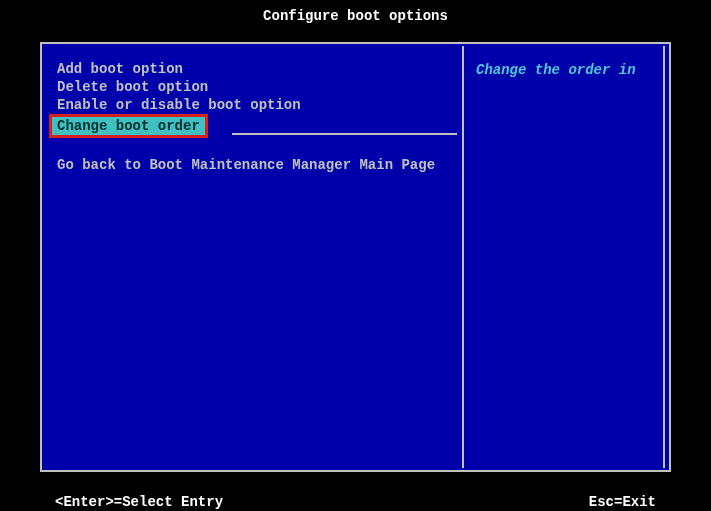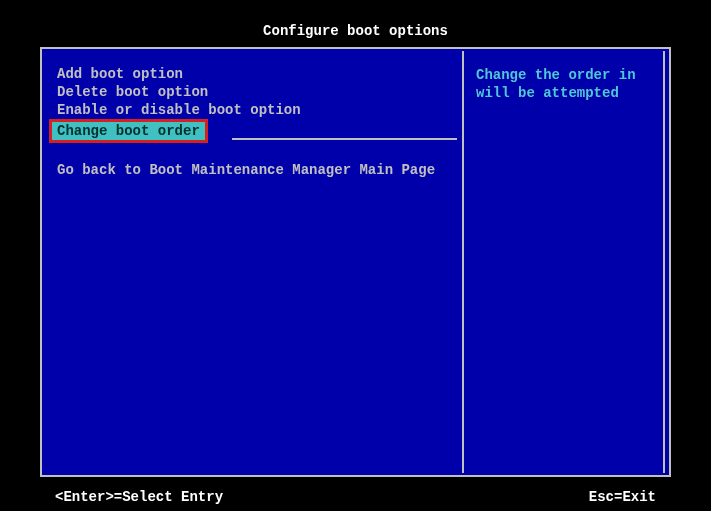--- a/index.html
+++ b/index.html
@@ -12,26 +12,26 @@
       height: 511px;
       background: #000;
       font-family: 'Courier New', monospace;
       font-size: 14px;
       font-weight: bold;
       color: #fff;
       overflow: hidden;
     }
     .title {
       text-align: center;
-      padding: 23px 0 6px 0;
+      padding: 8px 0 6px 0;
       color: #fff;
     }
     .main-frame {
       position: relative;
-      margin: 2px 40px;
+      margin: 12px 40px;
       height: 430px;
       border: 2px solid #c0c0c0;
       background: #0000aa;
     }
     .left-panel {
       position: absolute;
       left: 0;
       top: 0;
       bottom: 0;
       width: 420px;
@@ -80,20 +80,21 @@
     }
     .footer {
       display: flex;
       justify-content: space-between;
       padding: 10px 55px 0 55px;
       color: #fff;
     }
     .help-line {
       color: #4fc7d6;
       line-height: 1.25;
+      font-style: italic;
     }
   </style>
 </head>
 <body>
 
 <div class="title">Configure boot options</div>
 
 <div class="main-frame">
   <div class="divider-line"></div>
 
@@ -103,20 +104,19 @@
     <div class="menu-item">Enable or disable boot option</div>
     <div class="selected-wrapper">
       <div class="menu-item selected">Change boot order</div>
     </div>
     <div class="spacer"></div>
     <div class="menu-item">Go back to Boot Maintenance Manager Main Page</div>
   </div>
 
   <div class="right-panel">
     <div class="help-line">Change the order in</div>
-    <div class="help-line">will be attempted</div>
   </div>
 </div>
 
 <div class="footer">
   <span>&lt;Enter&gt;=Select Entry</span>
   <span>Esc=Exit</span>
 </div>
 
 </body></html>

